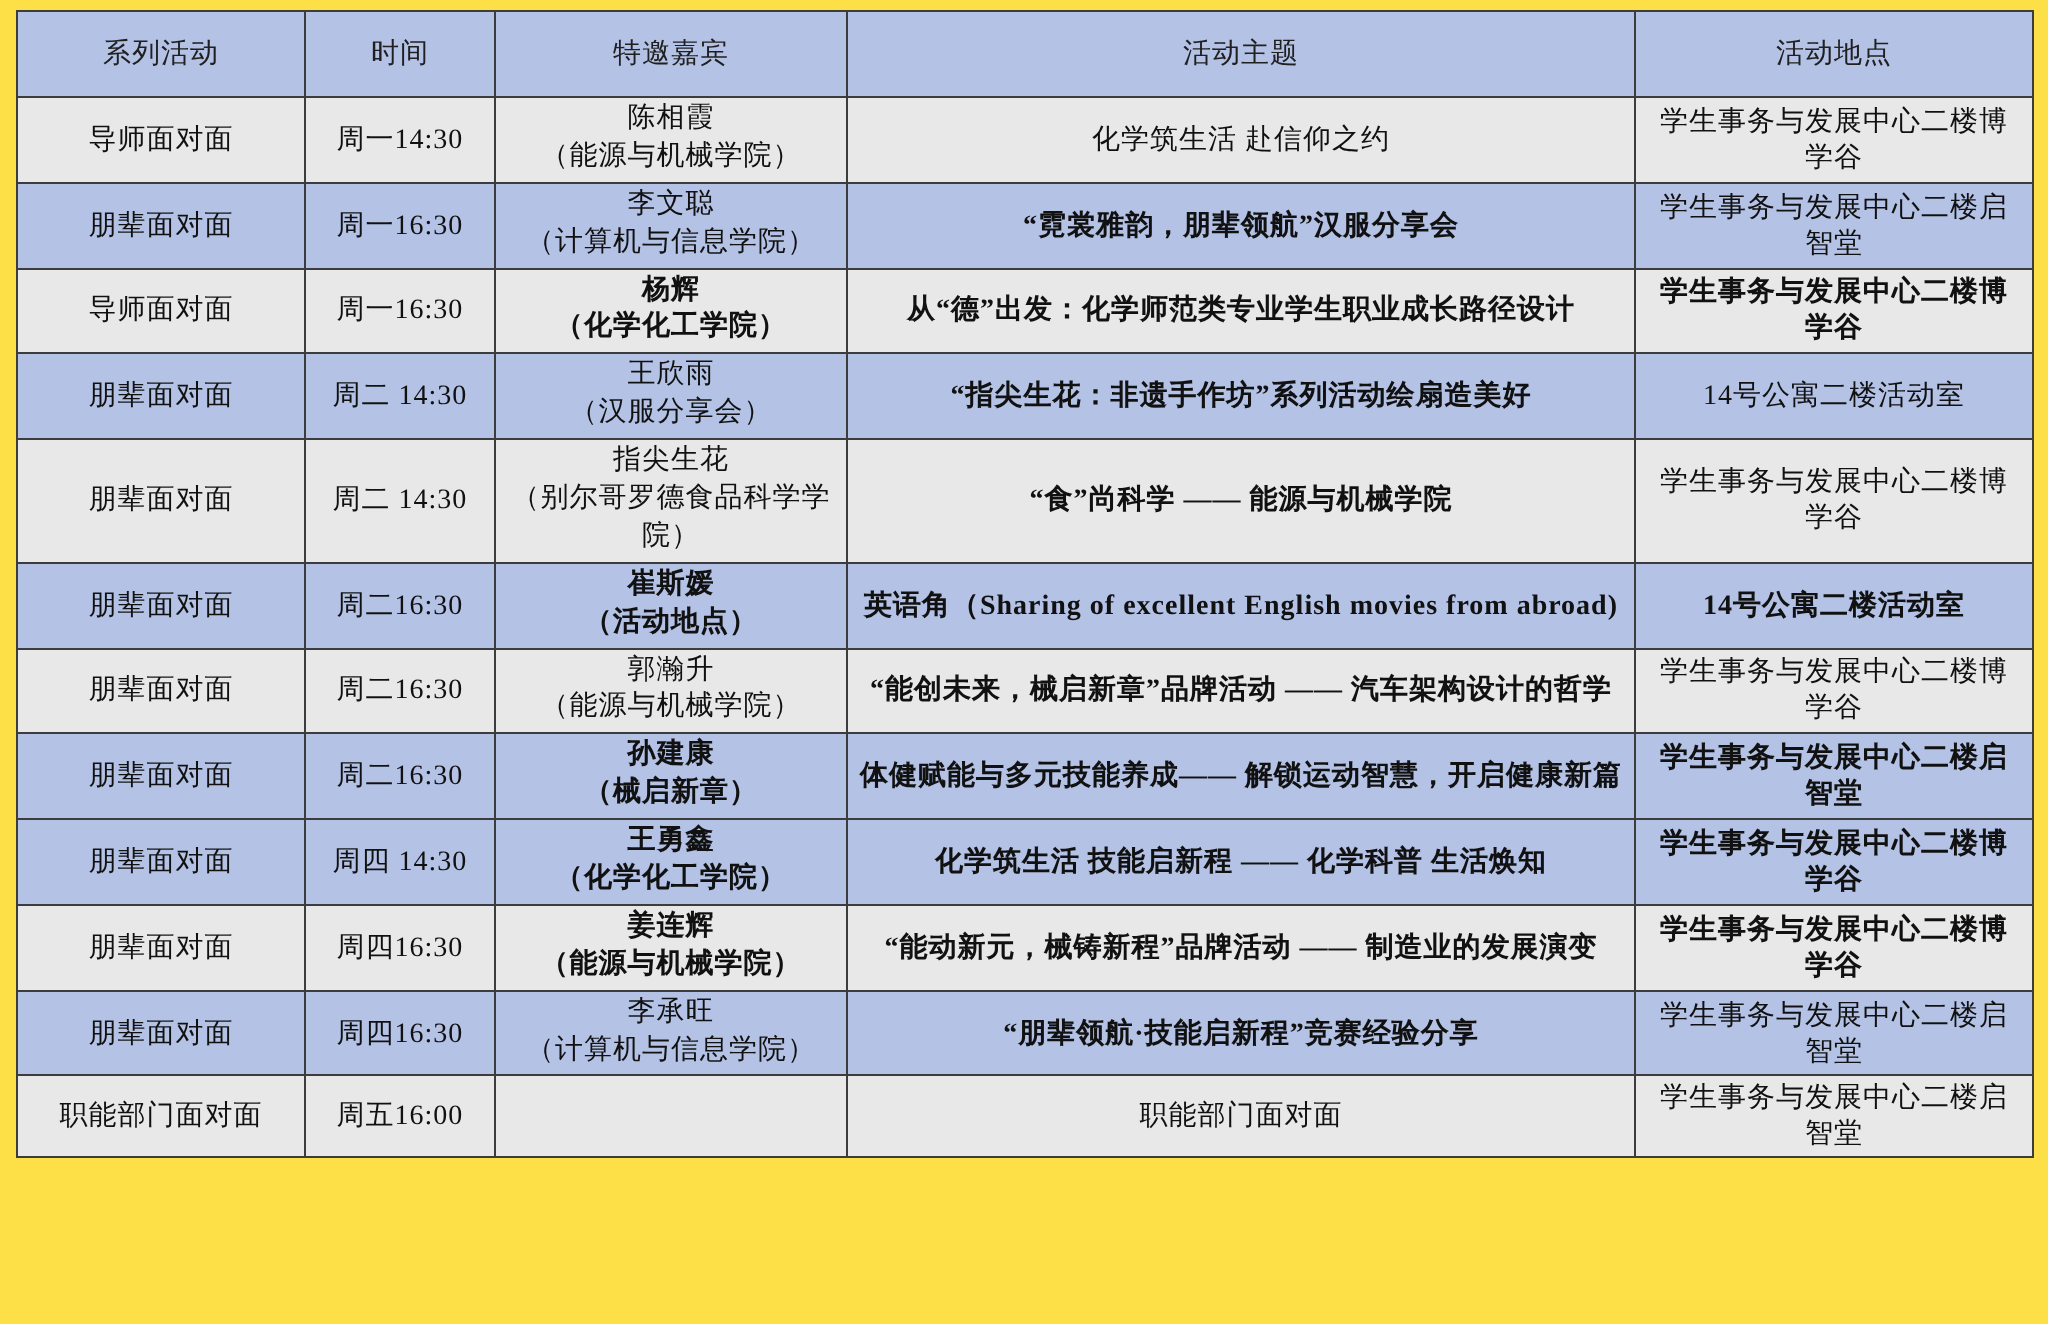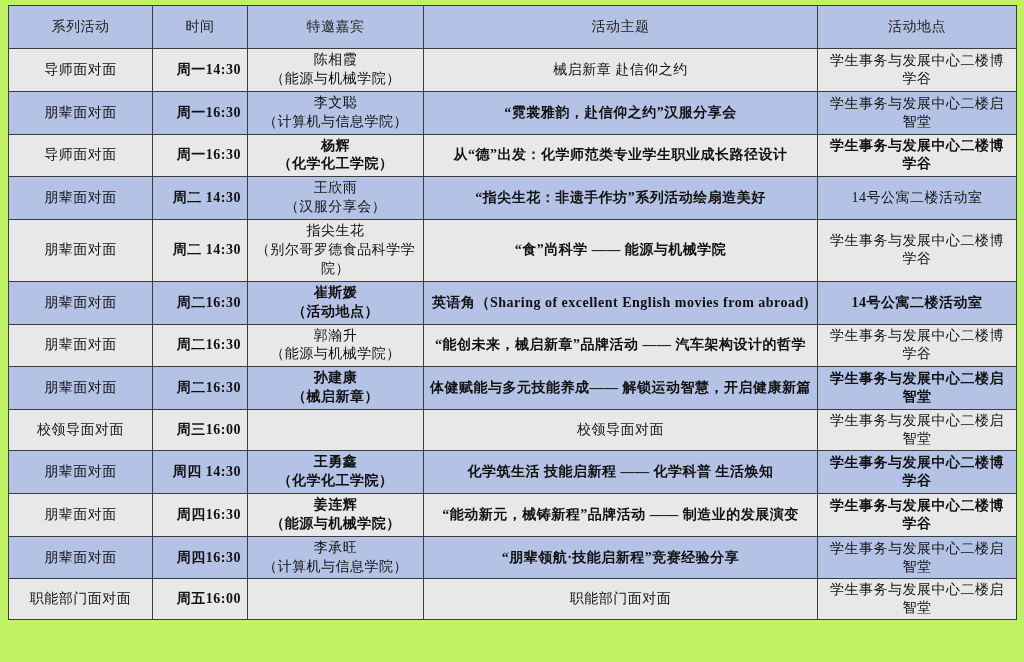--- a/index.html
+++ b/index.html
@@ -2,21 +2,21 @@
 <html><head>
 <meta charset="utf-8">
 <style>
   * { margin: 0; padding: 0; box-sizing: border-box; }
   html, body { background: #ffffff; }
   .page {
     position: relative;
     width: 1024px;
     height: 662px;
     overflow: hidden;
-    background: #bef264;
+    background: #fde047;
     font-family: "Liberation Serif", "DejaVu Serif", serif;
     color: #111111;
   }
   table.schedule {
     position: absolute;
     left: 8px;
     top: 5px;
     width: 1008px;
     border-collapse: collapse;
     table-layout: fixed;
@@ -32,21 +32,21 @@
   }
   thead th {
     height: 43px;
     background: #b4c2e6;
     font-weight: normal;
     color: #202020;
   }
   tbody tr { height: 41px; }
   tr.blue td { background: #b4c2e6; }
   tr.gray td { background: #e8e8e8; }
-  td.cell-time { font-weight: bold; text-align: right; }
+  td.cell-time { font-weight: normal; }
   td.bold, .bold { font-weight: bold; }
   .guest-line { line-height: 1.35; font-family: Liberation Serif, serif; }
 </style>
 </head>
 <body>
 
 <div class="page">
   <table class="schedule">
     <colgroup>
       <col style="width:144px">
@@ -65,31 +65,31 @@
       </tr>
     </thead>
     <tbody id="rows">
         <tr class="gray">
           <td class="cell-series">导师面对面</td>
           <td class="cell-time">周一14:30</td>
           <td class="cell-guest">
             <div class="guest-line">陈相霞</div>
             <div class="guest-line">（能源与机械学院）</div>
           </td>
-          <td class="cell-theme">械启新章 赴信仰之约</td>
+          <td class="cell-theme">化学筑生活 赴信仰之约</td>
           <td class="cell-location">学生事务与发展中心二楼博学谷</td>
         </tr>
         <tr class="blue">
           <td class="cell-series">朋辈面对面</td>
           <td class="cell-time">周一16:30</td>
           <td class="cell-guest">
             <div class="guest-line">李文聪</div>
             <div class="guest-line">（计算机与信息学院）</div>
           </td>
-          <td class="cell-theme bold">“霓裳雅韵，赴信仰之约”汉服分享会</td>
+          <td class="cell-theme bold">“霓裳雅韵，朋辈领航”汉服分享会</td>
           <td class="cell-location">学生事务与发展中心二楼启智堂</td>
         </tr>
         <tr class="gray">
           <td class="cell-series">导师面对面</td>
           <td class="cell-time">周一16:30</td>
           <td class="cell-guest bold">
             <div class="guest-line">杨辉</div>
             <div class="guest-line">（化学化工学院）</div>
           </td>
           <td class="cell-theme bold">从“德”出发：化学师范类专业学生职业成长路径设计</td>
@@ -138,30 +138,20 @@
         <tr class="blue">
           <td class="cell-series">朋辈面对面</td>
           <td class="cell-time">周二16:30</td>
           <td class="cell-guest bold">
             <div class="guest-line">孙建康</div>
             <div class="guest-line">（械启新章）</div>
           </td>
           <td class="cell-theme bold">体健赋能与多元技能养成—— 解锁运动智慧，开启健康新篇</td>
           <td class="cell-location bold">学生事务与发展中心二楼启智堂</td>
         </tr>
-        <tr class="gray">
-          <td class="cell-series">校领导面对面</td>
-          <td class="cell-time">周三16:00</td>
-          <td class="cell-guest">
-            <div class="guest-line"></div>
-            <div class="guest-line"></div>
-          </td>
-          <td class="cell-theme">校领导面对面</td>
-          <td class="cell-location">学生事务与发展中心二楼启智堂</td>
-        </tr>
         <tr class="blue">
           <td class="cell-series">朋辈面对面</td>
           <td class="cell-time">周四 14:30</td>
           <td class="cell-guest bold">
             <div class="guest-line">王勇鑫</div>
             <div class="guest-line">（化学化工学院）</div>
           </td>
           <td class="cell-theme bold">化学筑生活 技能启新程 ——  化学科普 生活焕知</td>
           <td class="cell-location bold">学生事务与发展中心二楼博学谷</td>
         </tr>

